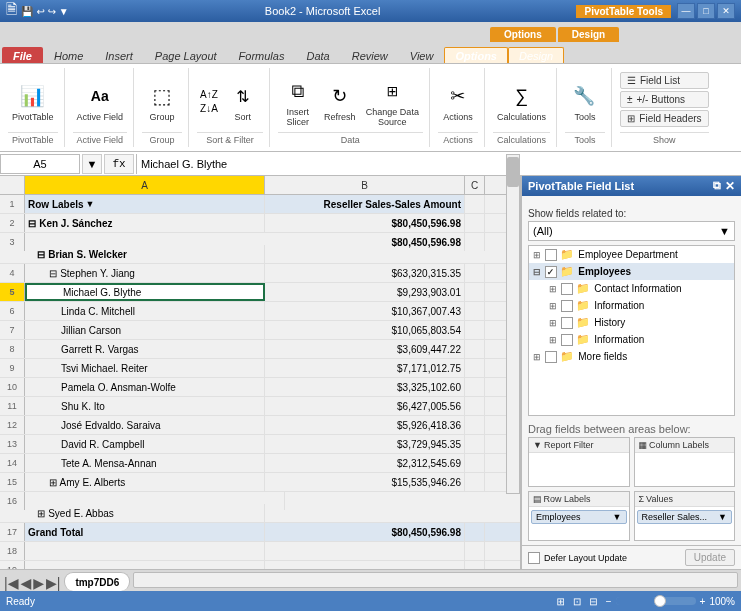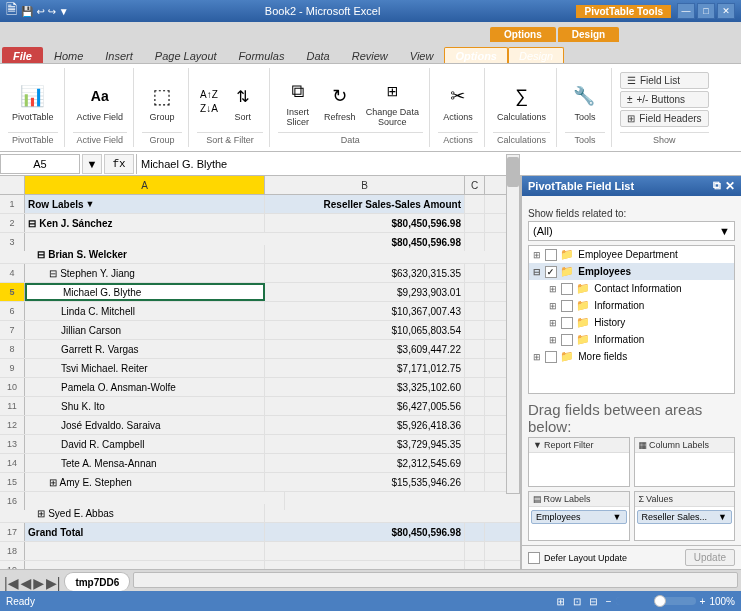--- a/index.html
+++ b/index.html
@@ -280,21 +280,21 @@
     .pivot-field-item {
       display: flex;
       align-items: center;
       padding: 2px 4px;
       gap: 4px;
       cursor: pointer;
       font-size: 10px;
     }
     .checkbox { width: 12px; height: 12px; border: 1px solid #999; background: white; display: inline-flex; align-items: center; justify-content: center; font-size: 9px; }
     .checkbox.checked { color: #333; }
-    .pivot-drag-label { padding: 3px 6px 2px; font-size: 15px; color: #666; }
+    .pivot-drag-label { padding: 3px 6px 2px; font-size: 11px; color: #666; }
     .pivot-areas {
       display: grid;
       grid-template-columns: 1fr 1fr;
       gap: 4px;
       padding: 0 6px 4px;
     }
     .pivot-area {
       border: 1px solid #bbb;
       background: white;
       min-height: 50px;
@@ -655,21 +655,21 @@
 
     <div class="sheet-row">
       <div class="row-num">14</div>
       <div class="cell col-a indent3">Tete A. Mensa-Annan</div>
       <div class="cell col-b right">$2,312,545.69</div>
       <div class="cell col-c"></div>
     </div>
 
     <div class="sheet-row">
       <div class="row-num">15</div>
-      <div class="cell col-a indent2">⊞ Amy E. Stephen</div>
+      <div class="cell col-a indent2">⊞ Amy E. Alberts</div>
       <div class="cell col-b right">$15,535,946.26</div>
       <div class="cell col-c"></div>
     </div>
 
     <div class="sheet-row">
       <div class="row-num">16</div>
       <div class="cell col-a indent1">⊞ Syed E. Abbas</div>
       <div class="cell col-c"></div>
     </div>
 

